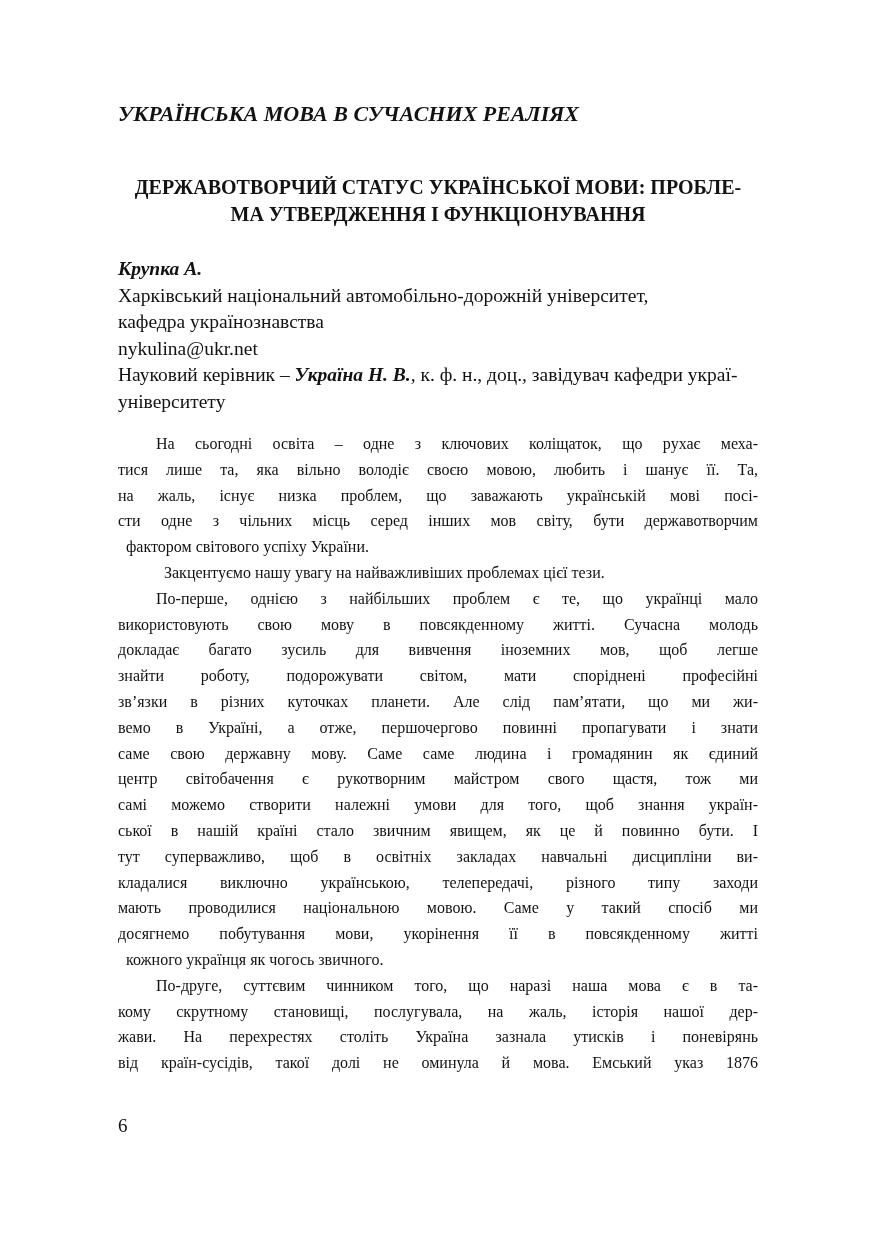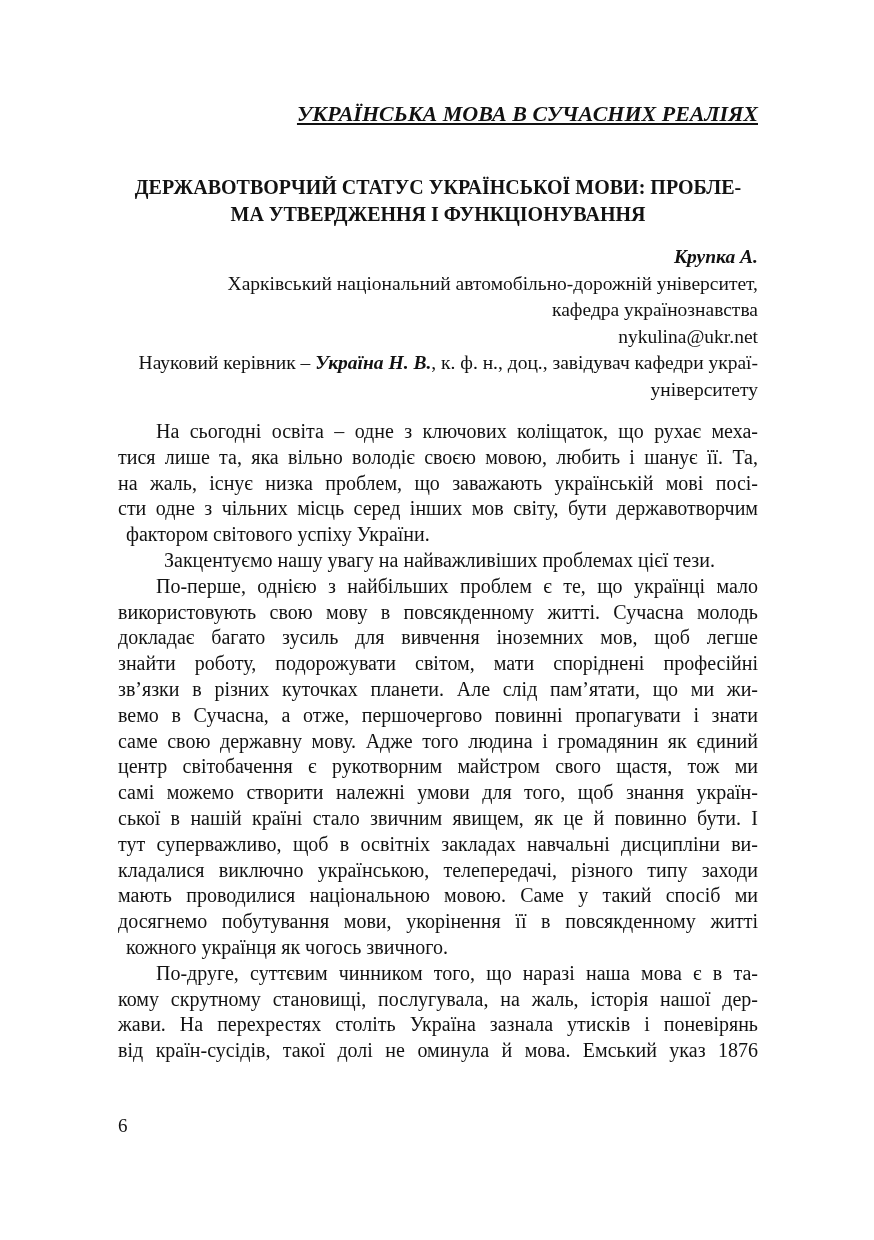--- a/index.html
+++ b/index.html
@@ -26,54 +26,53 @@
     left: 118px;
     top: 0;
     width: 640px;
   }
   .main-title {
     margin: 100px 0 0 0;
     font-size: 22px;
     font-weight: bold;
     font-style: italic;
     line-height: 28px;
-    text-align: right;
+    text-align: left;
     white-space: nowrap;
-    text-decoration: underline;
   }
   .article-title {
     margin-top: 46px;
     font-size: 20px;
     font-weight: bold;
     line-height: 27px;
     text-align: center;
   }
   .article-title .t-line {
     white-space: nowrap;
   }
   .author-block {
-    margin-top: 16px;
+    margin-top: 28px;
     font-size: 19.5px;
     line-height: 26.5px;
-    text-align: right;
+    text-align: left;
   }
   .author-name {
     font-weight: bold;
     font-style: italic;
   }
   .sup-line1 {
     white-space: nowrap;
   }
   .sup-name {
     font-weight: bold;
     font-style: italic;
   }
   .body-text {
     margin-top: 16px;
-    font-size: 20px;
+    font-size: 16px;
     line-height: 25.8px;
   }
   .bline {
     text-align: justify;
     text-align-last: justify;
   }
   .bline.first {
     text-indent: 38px;
   }
   .bline.last {
@@ -123,22 +122,22 @@
       <div class="para">
         <div class="bline first last">Закцентуємо нашу увагу на найважливіших проблемах цієї тези.</div>
       </div>
 
       <div class="para">
         <div class="bline first">По-перше, однією з найбільших проблем є те, що українці мало</div>
         <div class="bline">використовують свою мову в повсякденному житті. Сучасна молодь</div>
         <div class="bline">докладає багато зусиль для вивчення іноземних мов, щоб легше</div>
         <div class="bline">знайти роботу, подорожувати світом, мати споріднені професійні</div>
         <div class="bline">зв’язки в різних куточках планети. Але слід пам’ятати, що ми жи-</div>
-        <div class="bline">вемо в Сучасна, а отже, першочергово повинні пропагувати і знати</div>
-        <div class="bline">саме свою державну мову. Адже того людина і громадянин як єдиний</div>
+        <div class="bline">вемо в Україні, а отже, першочергово повинні пропагувати і знати</div>
+        <div class="bline">саме свою державну мову. Саме саме людина і громадянин як єдиний</div>
         <div class="bline">центр світобачення є рукотворним майстром свого щастя, тож ми</div>
         <div class="bline">самі можемо створити належні умови для того, щоб знання україн-</div>
         <div class="bline">ської в нашій країні стало звичним явищем, як це й повинно бути. І</div>
         <div class="bline">тут суперважливо, щоб в освітніх закладах навчальні дисципліни ви-</div>
         <div class="bline">кладалися виключно українською, телепередачі, різного типу заходи</div>
         <div class="bline">мають проводилися національною мовою. Саме у такий спосіб ми</div>
         <div class="bline">досягнемо побутування мови, укорінення її в повсякденному житті</div>
         <div class="bline last">кожного українця як чогось звичного.</div>
       </div>
 

